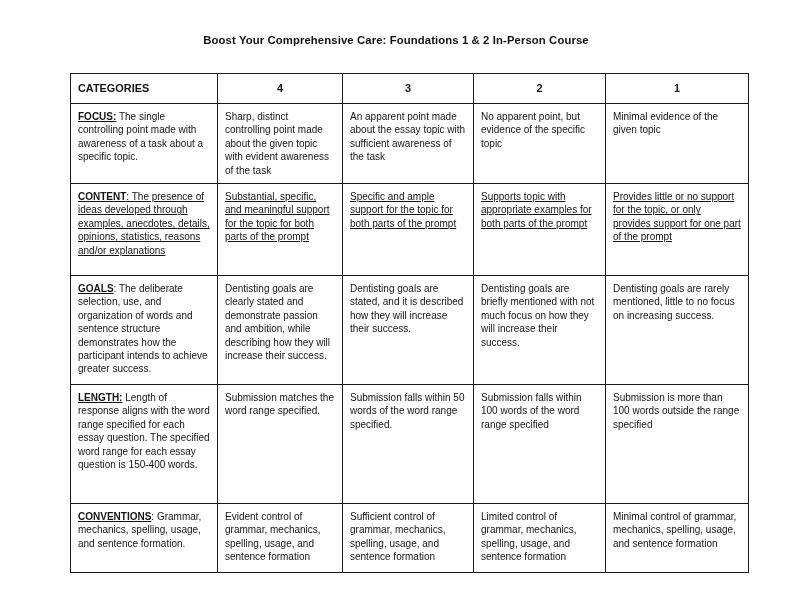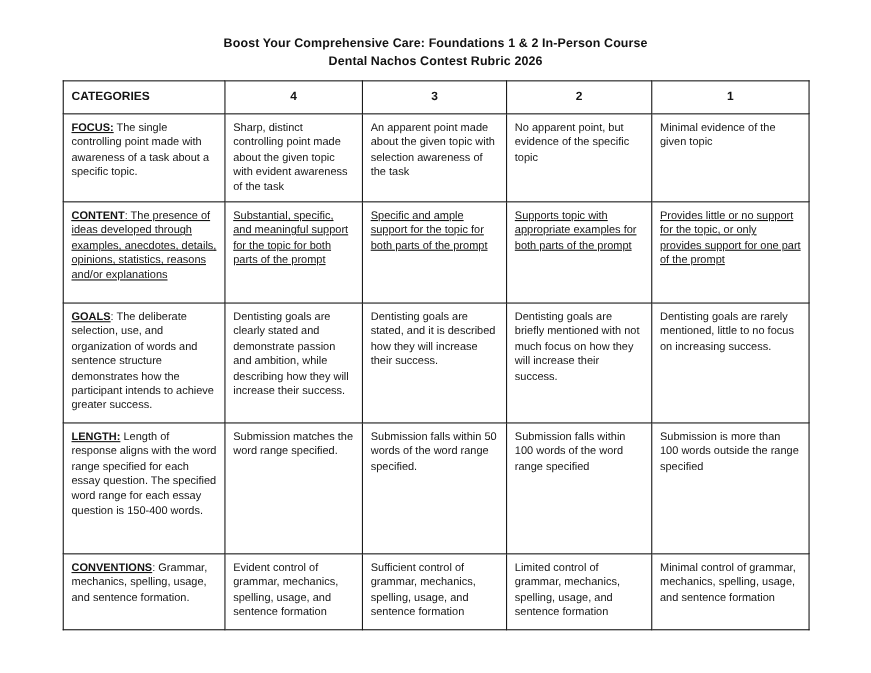--- a/index.html
+++ b/index.html
@@ -32,21 +32,21 @@
     font-size: 11.3px;
     font-weight: bold;
     line-height: 15.5px;
     letter-spacing: 0.01em;
     color: #121212;
   }
 
   
   .rubric-table {
     position: absolute;
-    left: 57px;
+    left: 70px;
     top: 73px;
     width: 678px;
     border-collapse: collapse;
     table-layout: fixed;
   }
   .rubric-table td, .rubric-table th {
     border: 1px solid #1a1a1a;
     vertical-align: top;
     padding: 6px 7px 6px 7px;
     font-size: 10px;
@@ -88,21 +88,20 @@
     text-decoration: underline;
   }
 </style>
 </head>
 <body>
 
 <div class="page">
 
   <div class="title-block">
     <div class="title-line">Boost Your Comprehensive Care: Foundations 1 &amp; 2 In-Person Course</div>
-    <div class="title-line">Dental Nachos Contest Rubric 2026</div>
   </div>
 
   <table class="rubric-table">
     <colgroup>
       <col class="c-cat">
         <col class="c-4">
         <col class="c-3">
         <col class="c-2">
         <col class="c-1">
     </colgroup>
@@ -111,21 +110,21 @@
         <td>CATEGORIES</td>
         <td class="score-hdr">4</td>
         <td class="score-hdr">3</td>
         <td class="score-hdr">2</td>
         <td class="score-hdr">1</td>
       </tr>
 
       <tr class="r-focus">
         <td><span class="cat-label">FOCUS:</span><span> The single controlling point made with awareness of a task about a specific topic.</span></td>
         <td>Sharp, distinct controlling point made about the given topic with evident awareness of the task</td>
-        <td>An apparent point made about the given topic with selection awareness of the task</td>
+        <td>An apparent point made about the essay topic with sufficient awareness of the task</td>
         <td>No apparent point, but evidence of the specific topic</td>
         <td>Minimal evidence of the given topic</td>
       </tr>
 
       <tr class="r-content">
         <td><span class="cat-label">CONTENT</span><span>: The presence of ideas developed through examples, anecdotes, details, opinions, statistics, reasons and/or explanations</span></td>
         <td>Substantial, specific, and meaningful support for the topic for both parts of the prompt</td>
         <td>Specific and ample support for the topic for both parts of the prompt</td>
         <td>Supports topic with appropriate examples for both parts of the prompt</td>
         <td>Provides little or no support for the topic, or only provides support for one part of the prompt</td>

